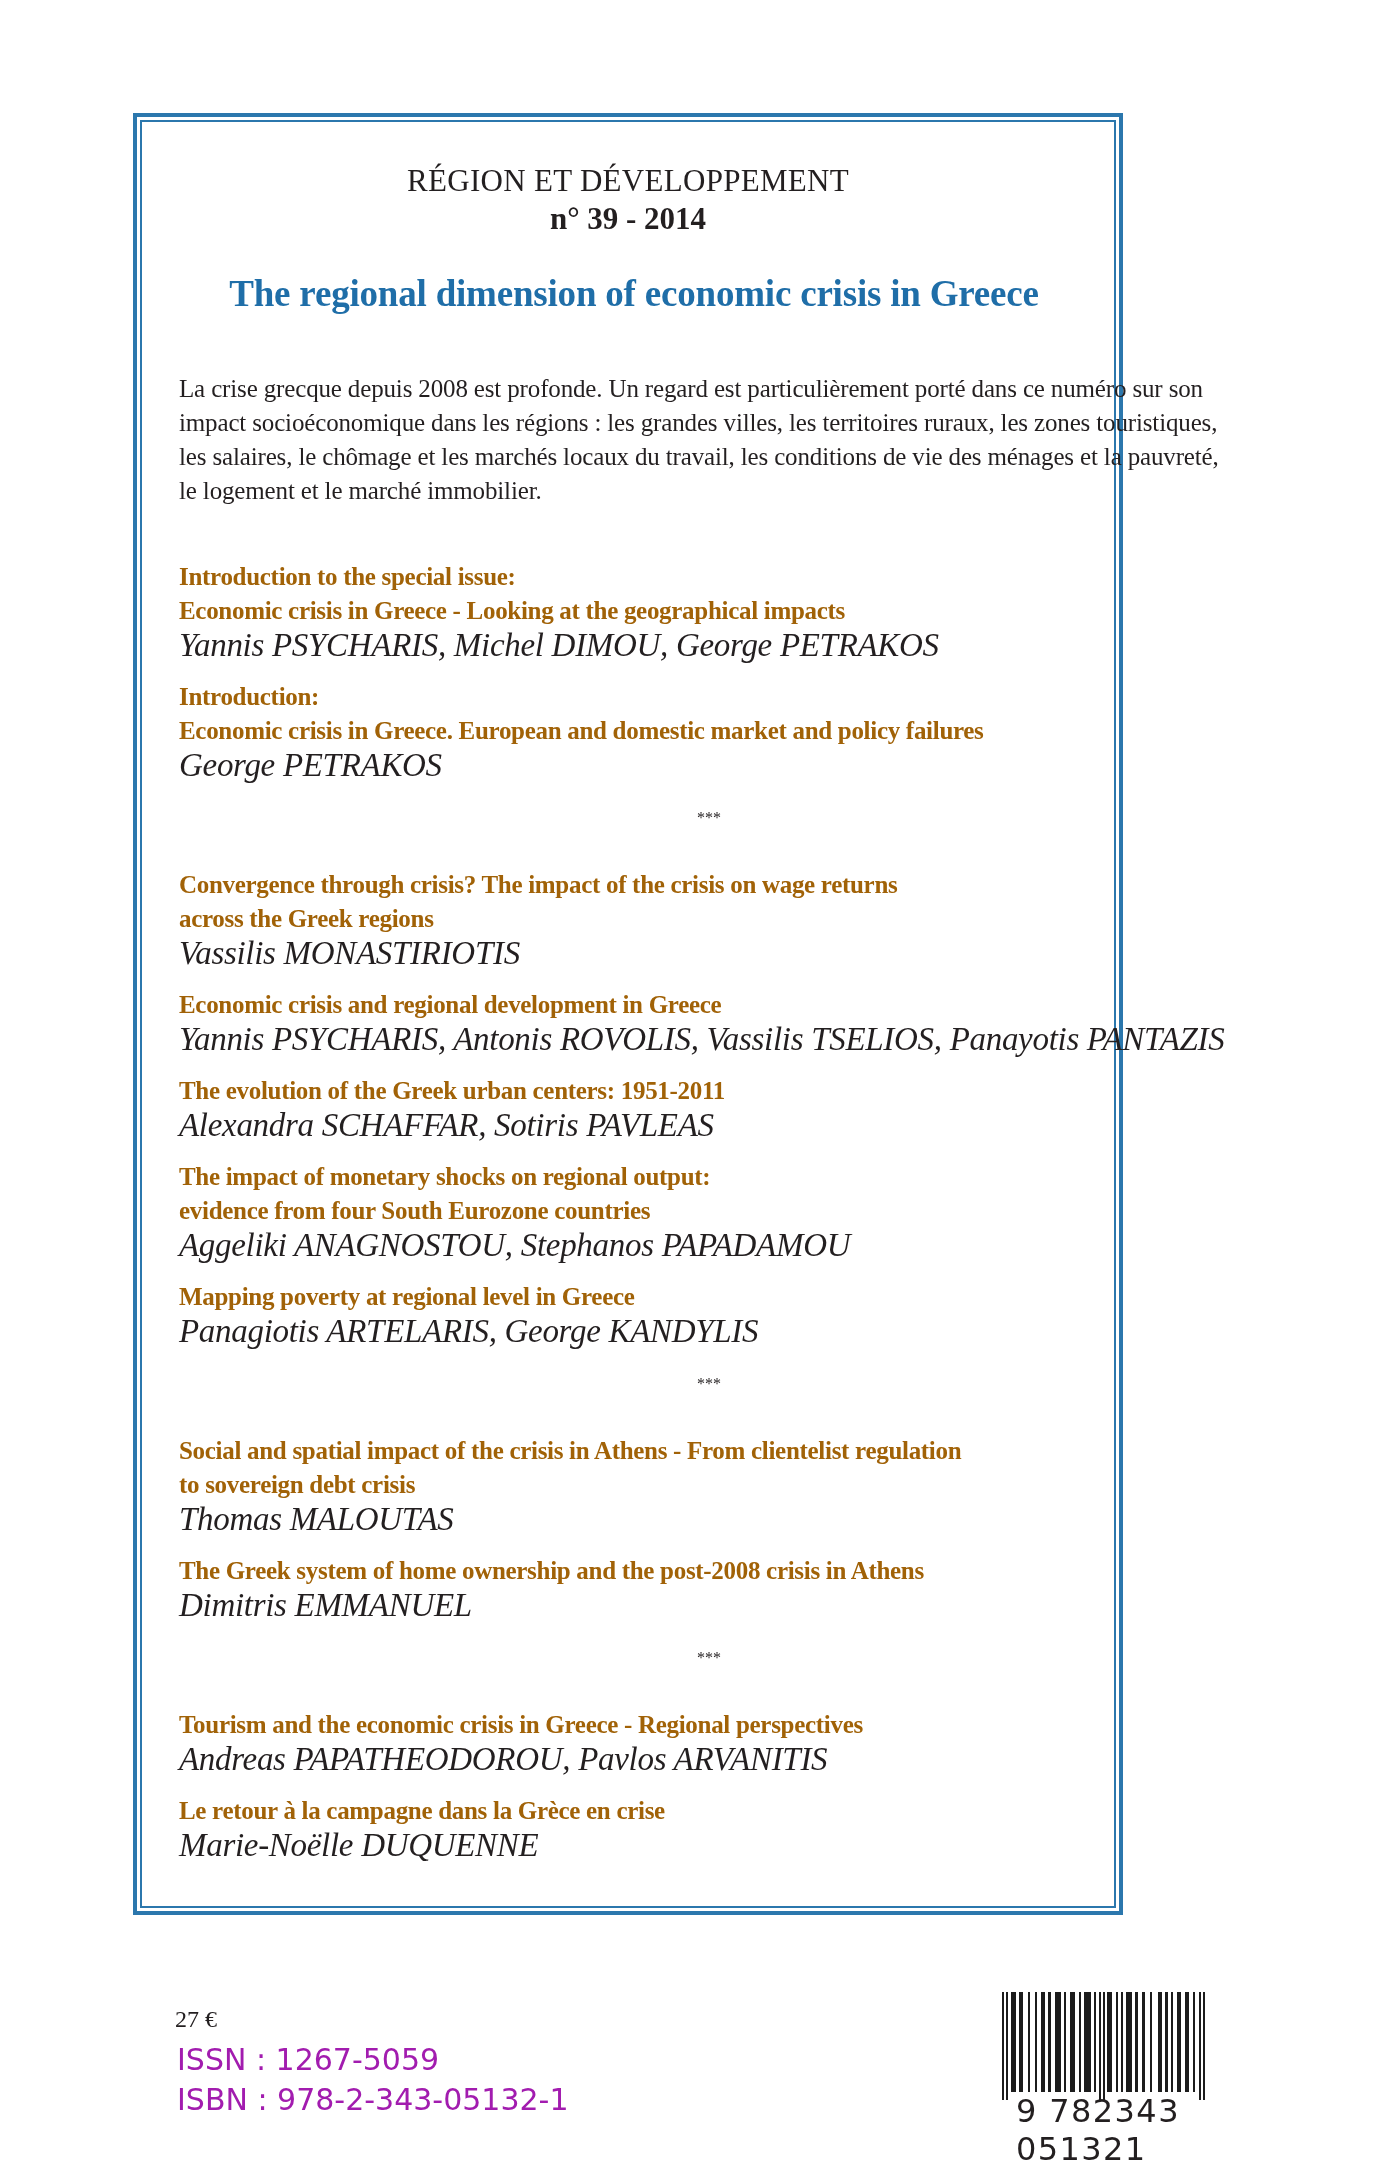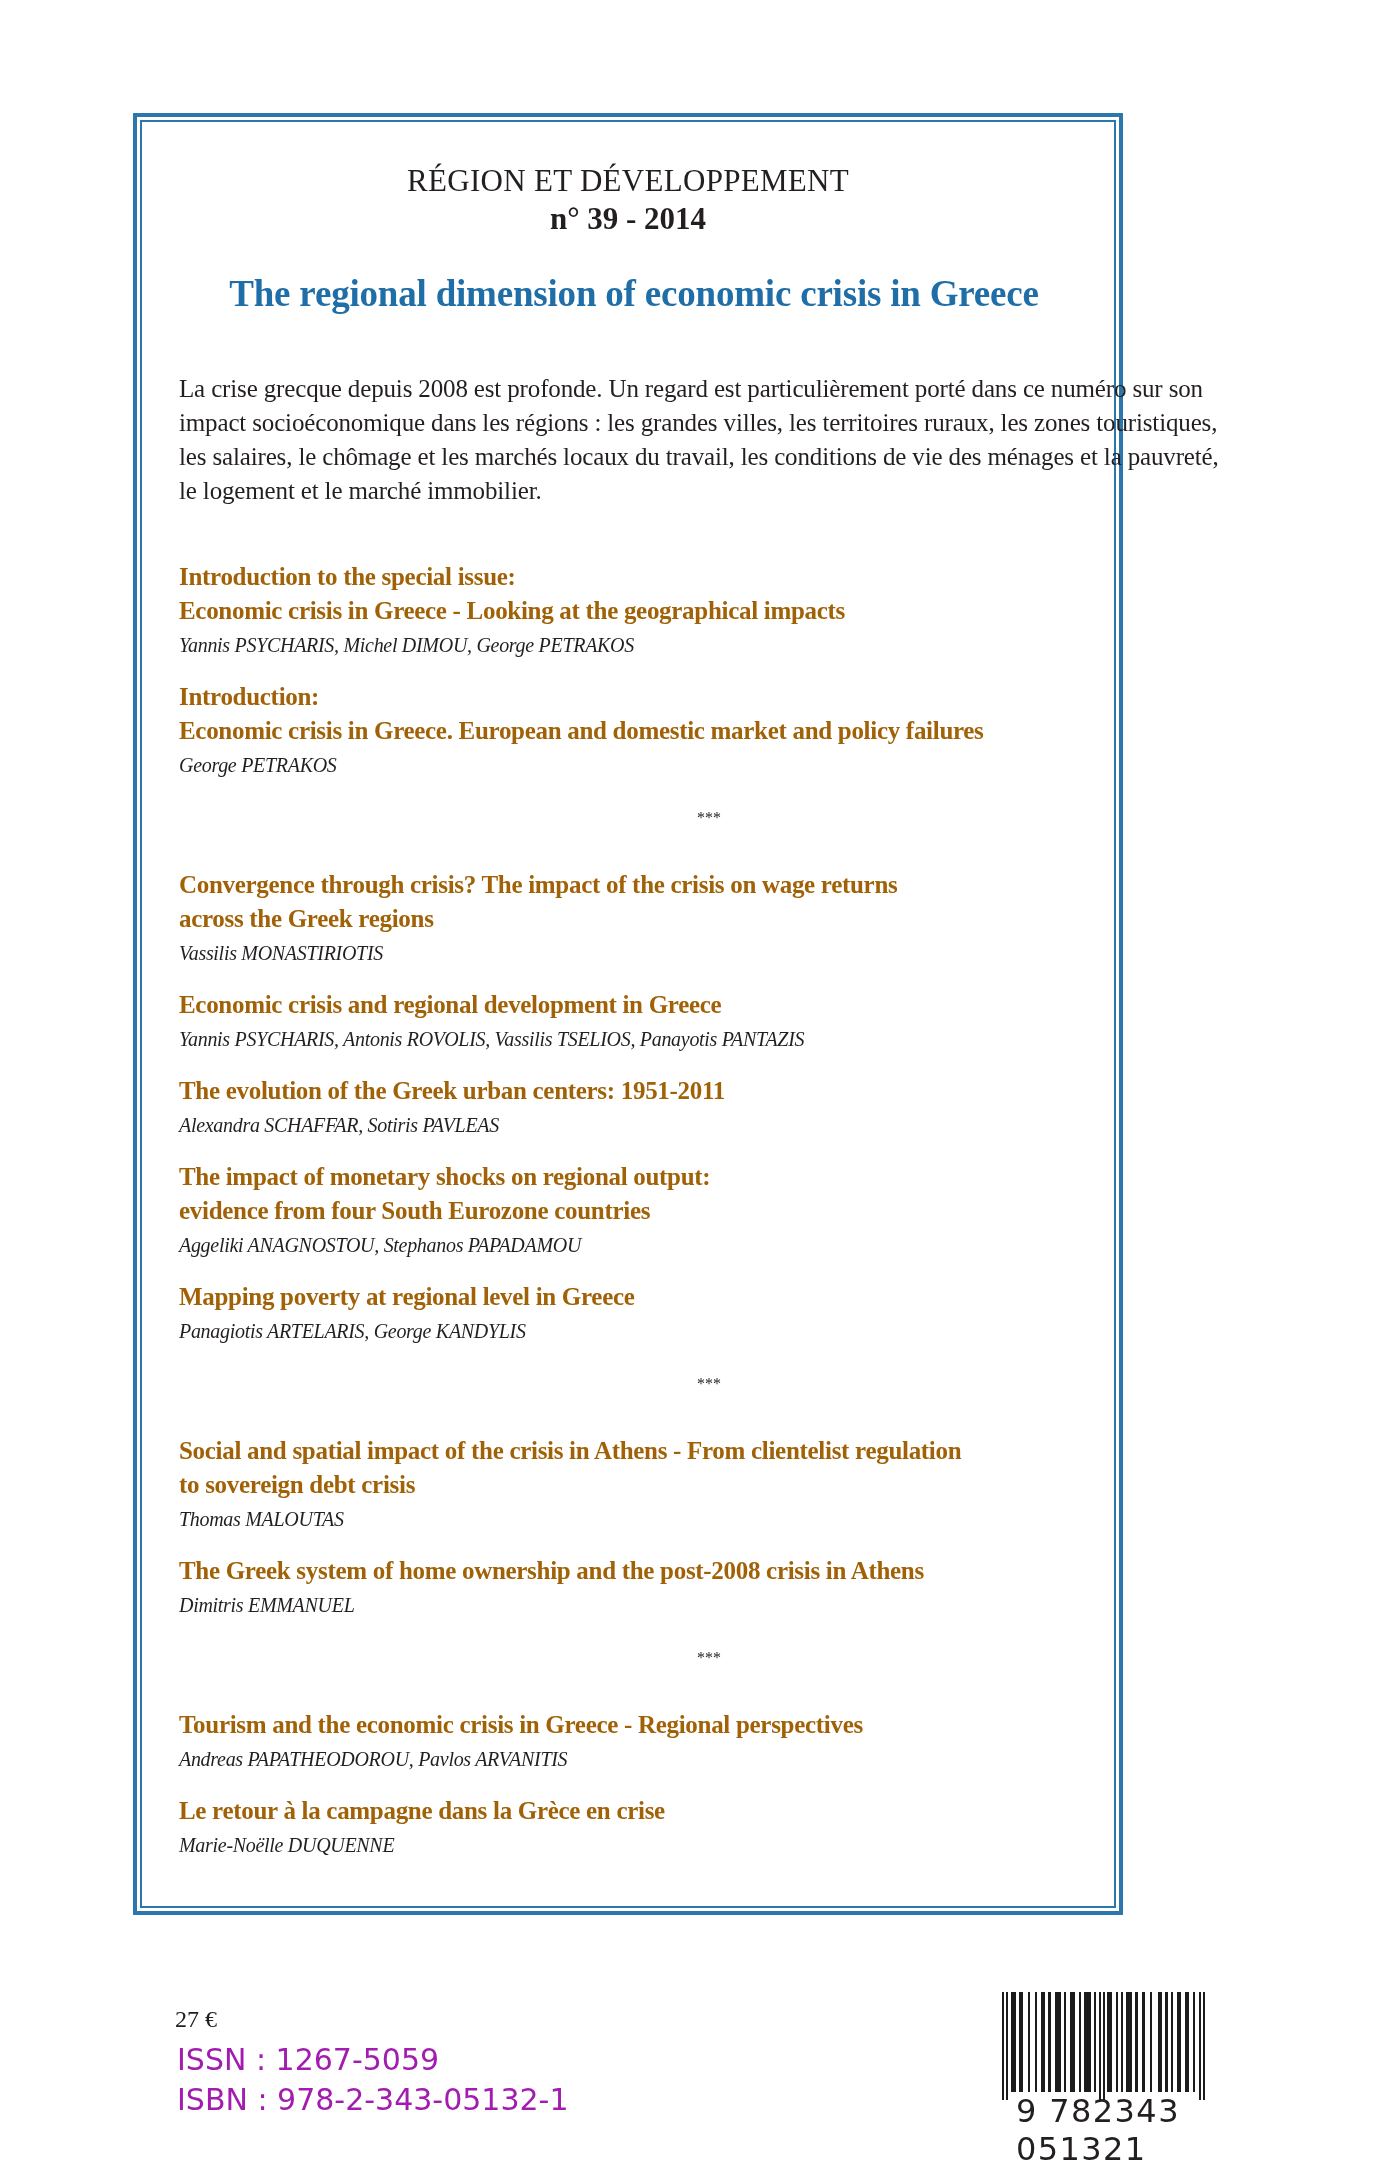--- a/index.html
+++ b/index.html
@@ -14,21 +14,21 @@
   .issue { font-size: 31px; line-height: 38px; margin: 0; font-weight: bold; }
   .issue-title { position: absolute; left: 12px; right: 0; top: 155px; text-align: center;
                  font-size: 37px; font-weight: bold; color: #1f6ea8; letter-spacing: -0.2px; }
   .abstract { position: absolute; left: 42px; width: 1050px; top: 255px;
               font-size: 25px; line-height: 34px; letter-spacing: -0.15px; margin: 0; }
   .contents { position: absolute; left: 42px; width: 1060px; top: 443px; }
   .entry { margin: 0 0 18px 0; }
   .entry-title { font-size: 25px; line-height: 34px; font-weight: bold; color: #a16207;
                  letter-spacing: -0.3px; }
   .entry-title span { display: block; }
-  .entry-authors { font-size: 20px; line-height: 34px; font-style: italic; letter-spacing: -0.3px; }
+  .entry-authors { font-size: 33px; line-height: 34px; font-style: italic; letter-spacing: -0.3px; }
   .sep { text-align: center; font-size: 16px; height: 50px; line-height: 40px; margin: -2px 0 20px 0; }
   .price { position: absolute; left: 175px; top: 2006px; font-size: 24px;
            font-family: "Liberation Serif", serif; }
   .issn, .isbn { position: absolute; left: 177px; font-size: 30px;
                  font-family: "DejaVu Sans", "Liberation Sans", sans-serif; color: #a21caf; }
   .issn { top: 2042px; }
   .isbn { top: 2082px; }
   .barcode { position: absolute; left: 1000px; top: 1992px; width: 220px; height: 130px; }
   .barcode-bars { position: absolute; left: 0; top: 0; height: 108px; display: flex; align-items: flex-start; }
   .barcode-digits { position: absolute; left: 16px; top: 100px; font-family: "DejaVu Sans", sans-serif;

